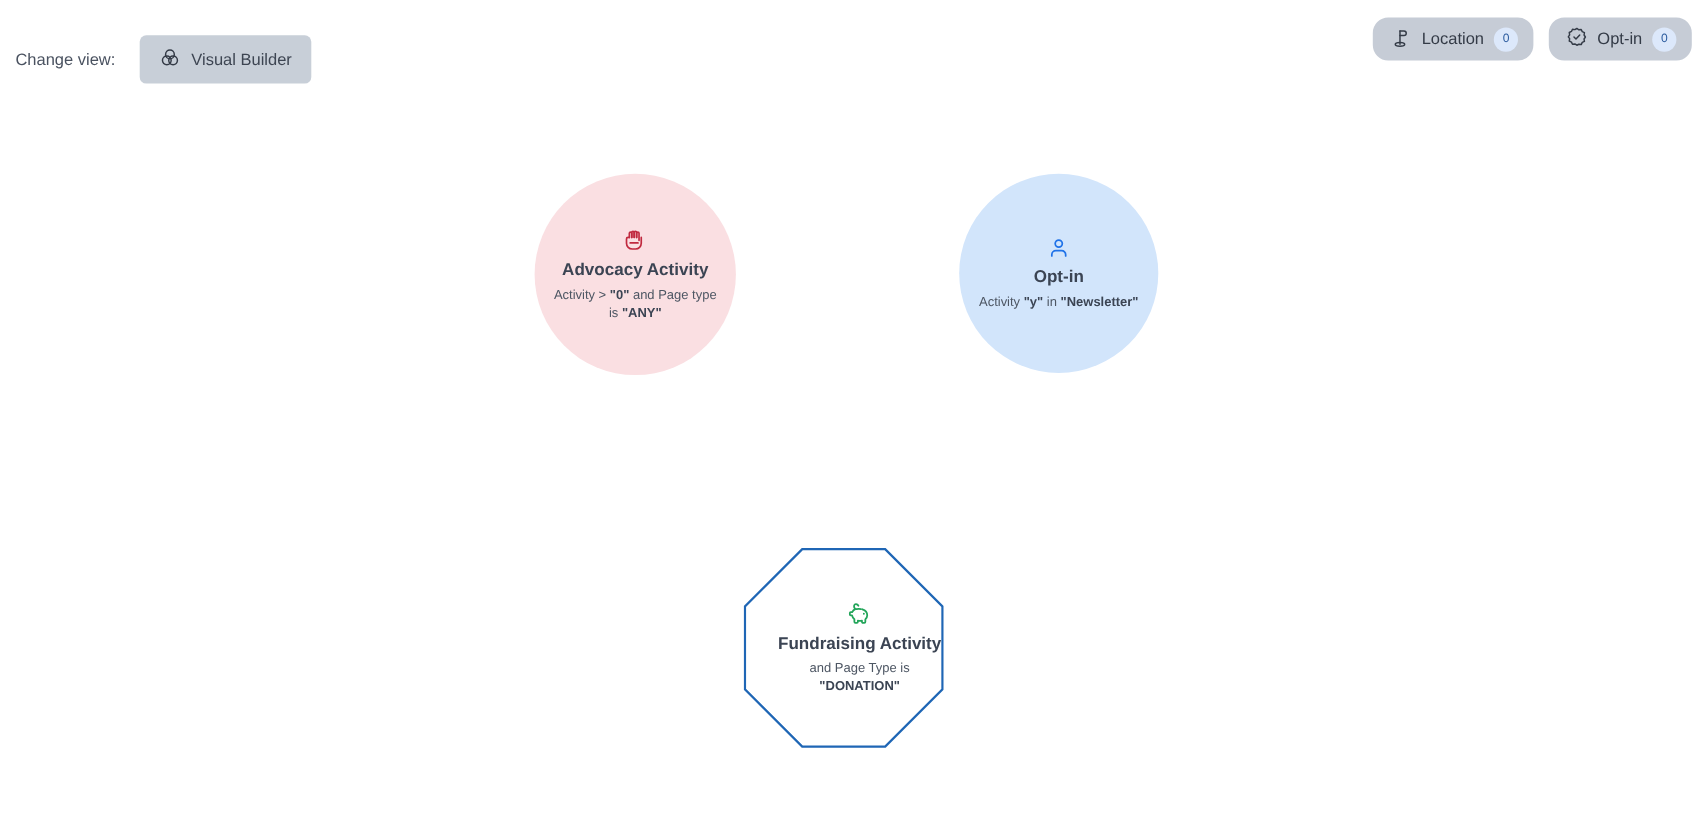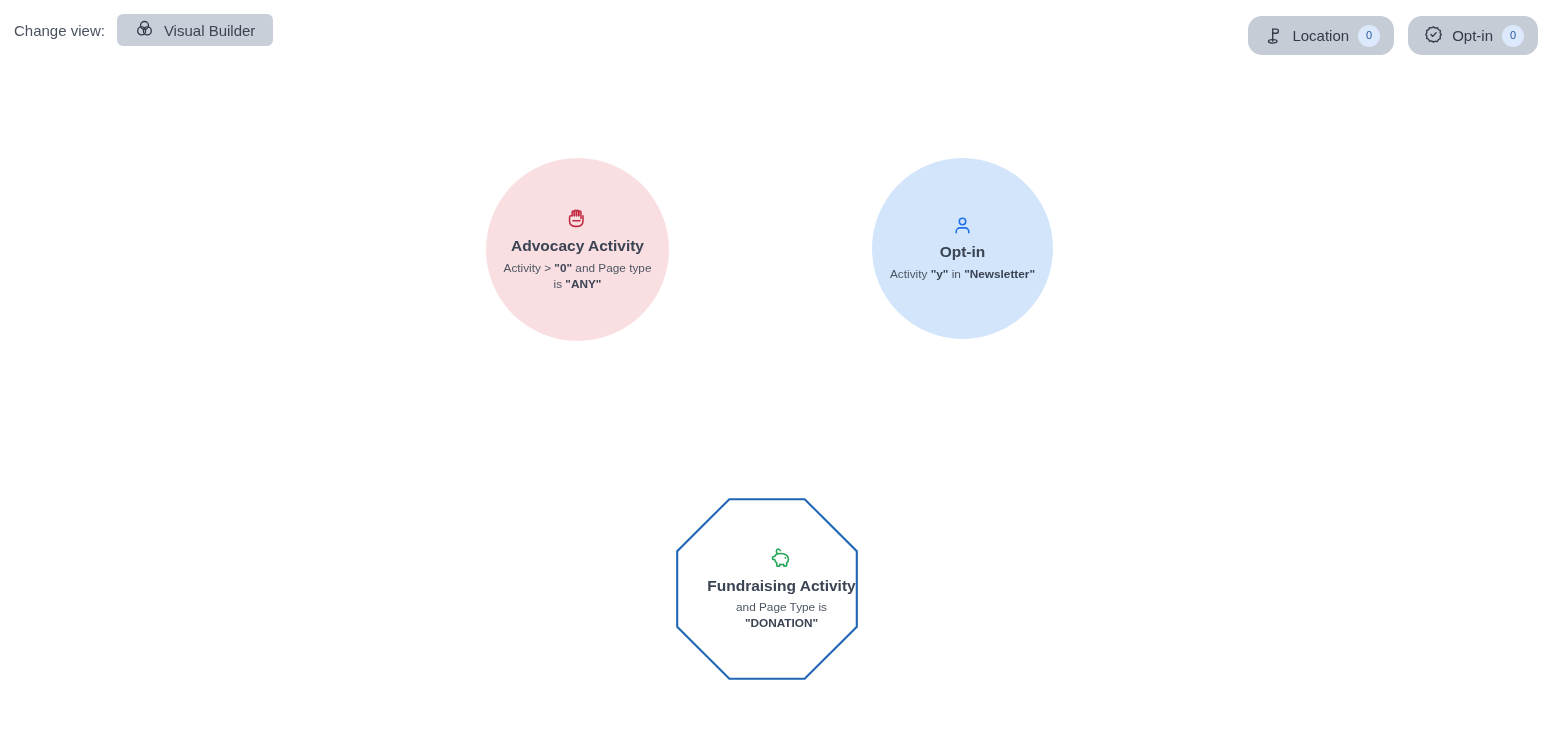--- a/index.html
+++ b/index.html
@@ -21,36 +21,36 @@
   .topbar {
     position: absolute;
     top: 0; left: 0;
     width: 1552px;
     height: 70px;
     box-sizing: border-box;
   }
   .view-switch {
     position: absolute;
     left: 14px;
-    top: 14px;
-    display: flex;
-    align-items: center;
-    gap: 0px;
+    top: 32px;
+    display: flex;
+    align-items: center;
+    gap: 10px;
   }
   .change-view-label {
     font-size: 15px;
     color: #4a5260;
     margin-right: 12px;
     white-space: nowrap;
   }
   .view-btn {
     display: flex;
     align-items: center;
     gap: 10px;
-    height: 32px;
+    height: 44px;
     padding: 0 18px;
     border-radius: 6px;
     font-size: 15px;
     color: #3d4552;
     background: transparent;
     border: none;
     cursor: pointer;
     white-space: nowrap;
     font-family: "Liberation Sans", sans-serif;
   }

